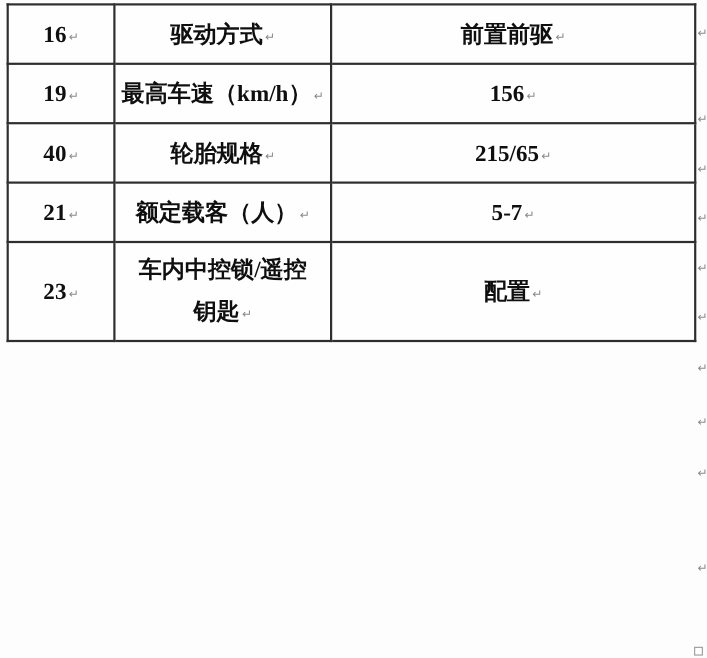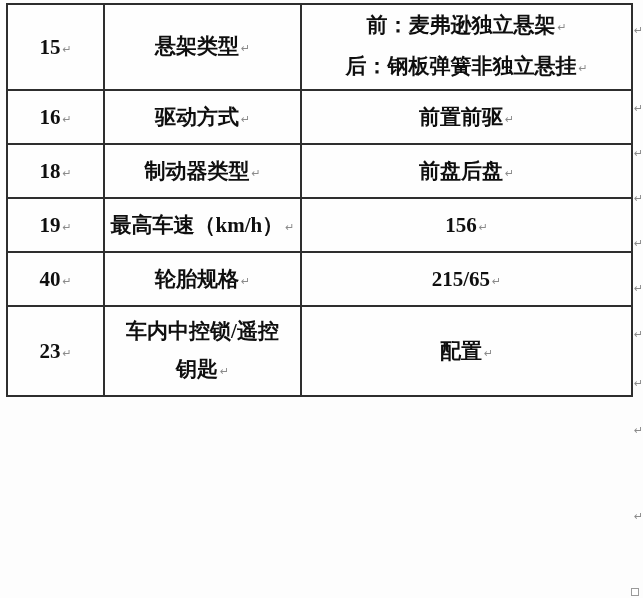--- a/index.html
+++ b/index.html
@@ -65,56 +65,46 @@
 <div class="page">
 
   <table class="spec">
     <colgroup>
         <col class="c1">
         <col class="c2">
         <col class="c3">
       </colgroup>
 
     <tbody>
-        <tr class="h-tall1">
-      <td><span>15</span><span class="pm">↵</span></td>
-      <td>
-            <span class="line"><span>悬架类型</span><span class="pm">↵</span></span>
-          </td>
-      <td>
-        <span class="line"><span>前：麦弗逊独立悬架</span><span class="pm">↵</span></span>
-        <span class="line"><span>后：钢板弹簧非独立悬挂</span><span class="pm">↵</span></span>
-      </td>
-    </tr>
 
     <tr class="h-norm">
       <td><span>16</span><span class="pm">↵</span></td>
       <td><span>驱动方式</span><span class="pm">↵</span></td>
       <td><span>前置前驱</span><span class="pm">↵</span></td>
     </tr>
 
 
-    <tr class="h-norm">
-      <td><span>18</span><span class="pm">↵</span></td>
-      <td><span>制动器类型</span><span class="pm">↵</span></td>
-      <td><span>前盘后盘</span><span class="pm">↵</span></td>
-    </tr>
 
     <tr class="h-norm">
       <td><span>19</span><span class="pm">↵</span></td>
       <td><span>最高车速（km/h）</span><span class="pm">↵</span></td>
       <td><span>156</span><span class="pm">↵</span></td>
     </tr>
 
     <tr class="h-norm">
       <td><span>40</span><span class="pm">↵</span></td>
       <td><span>轮胎规格</span><span class="pm">↵</span></td>
       <td><span>215/65</span><span class="pm">↵</span></td>
     </tr>
 
+    <tr class="h-norm">
+      <td><span>21</span><span class="pm">↵</span></td>
+      <td><span>额定载客（人）</span><span class="pm">↵</span></td>
+      <td><span>5-7</span><span class="pm">↵</span></td>
+    </tr>
 
 
     <tr class="h-tall2">
       <td><span>23</span><span class="pm">↵</span></td>
       <td>
         <span class="line"><span>车内中控锁/遥控</span></span>
         <span class="line"><span>钥匙</span><span class="pm">↵</span></span>
       </td>
       <td><span>配置</span><span class="pm">↵</span></td>
     </tr>

